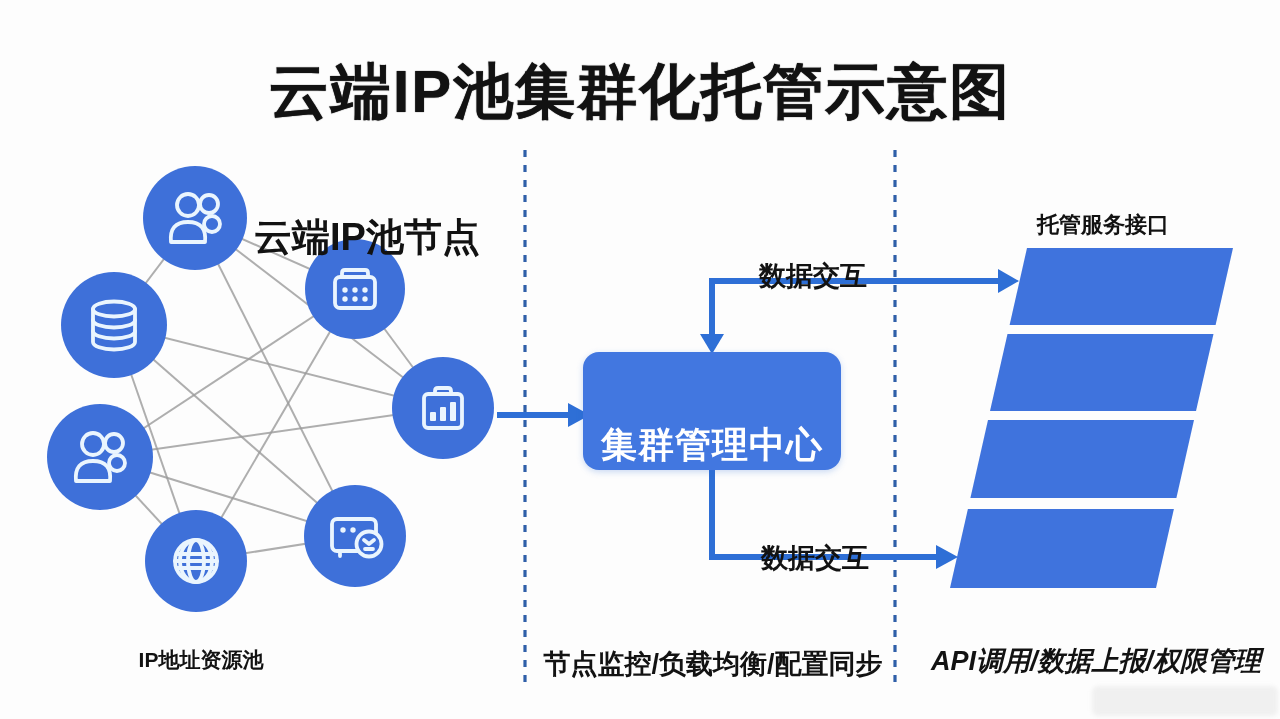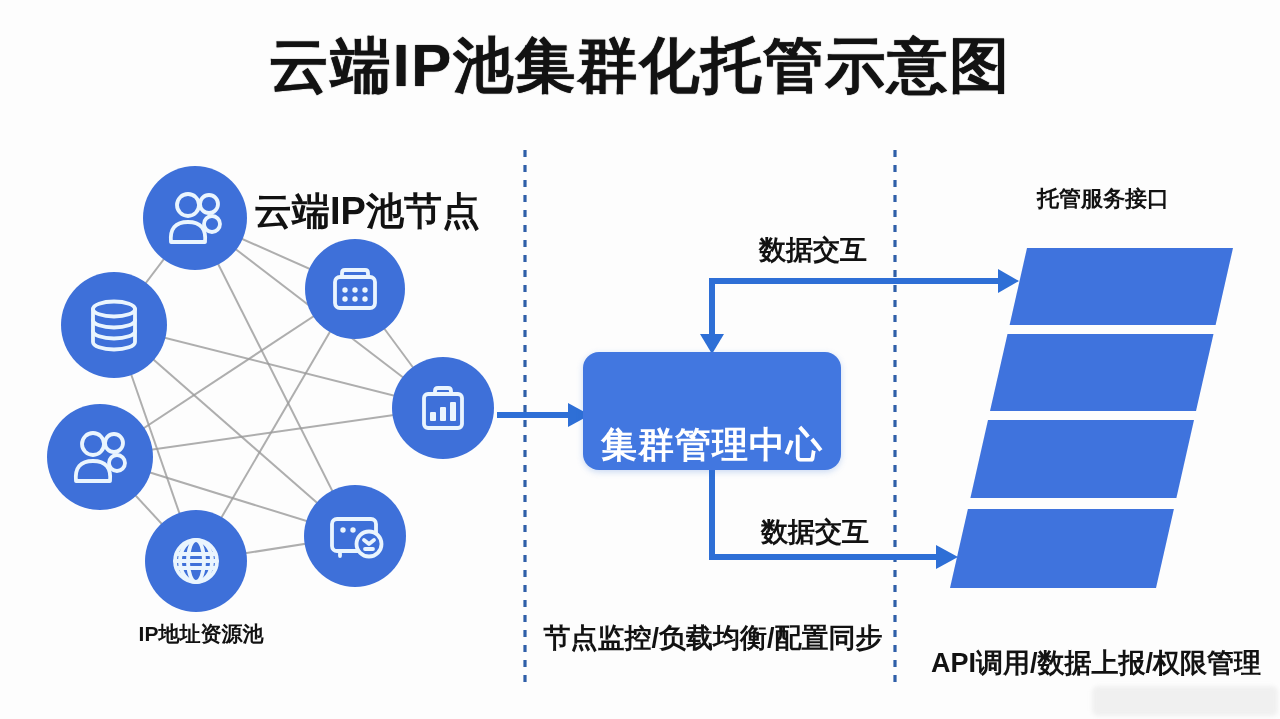--- a/index.html
+++ b/index.html
@@ -24,32 +24,32 @@
   .mesh-line{stroke:var(--mesh-gray);stroke-width:2;opacity:.8;}
   .dashed-line{stroke:var(--dashed-blue);stroke-width:3.2;stroke-dasharray:7 8;fill:none;}
   .node-circle{fill:var(--node-blue);}
   .icon-stroke{stroke:var(--icon-light);stroke-width:3.8;fill:none;stroke-linecap:round;stroke-linejoin:round;}
   .icon-fill{fill:var(--icon-light);stroke:none;}
   .icon-blue-fill{fill:var(--node-blue);}
   .connector{stroke:var(--arrow-blue);stroke-width:6;fill:none;stroke-linejoin:miter;}
   .arrowhead{fill:var(--arrow-blue);stroke:none;}
   .bar{fill:var(--bar-blue);}
   .label{position:absolute;white-space:nowrap;font-weight:700;color:var(--text-black);}
-  .centered{transform:translateX(-50%);}
+  .centered{transform:translateX(-50%);margin-top:26px;}
   .title{
     left:640px;top:26px;font-size:60px;font-weight:900;letter-spacing:2px;
     text-shadow:0 0 1px var(--text-black);
   }
   .cluster-label{left:367px;top:186px;font-size:38px;}
   .pool-label{left:201px;top:620px;font-size:21px;}
   .data-label-top{left:813px;top:232px;font-size:27px;}
   .data-label-bottom{left:815px;top:514px;font-size:27px;}
   .mid-caption{left:713px;top:620px;font-size:27px;}
   .right-header{left:1103px;top:184px;font-size:22px;}
-  .right-caption{left:1096px;top:645px;font-size:27px;}
+  .right-caption{left:1096px;top:617px;font-size:27px;font-style:italic;}
   .center-box{
     position:absolute;left:583px;top:352px;width:258px;height:118px;
     background:var(--box-blue);border-radius:16px;
     display:flex;align-items:flex-end;justify-content:center;
     box-shadow:0 2px 6px rgba(46,111,214,.25);
   }
   .center-box span{color:#ffffff;font-size:36px;font-weight:700;letter-spacing:1px;}
   .watermark{
     position:absolute;left:1092px;top:686px;width:186px;height:30px;
     background:rgba(185,185,185,.18);border-radius:6px;filter:blur(2px);

